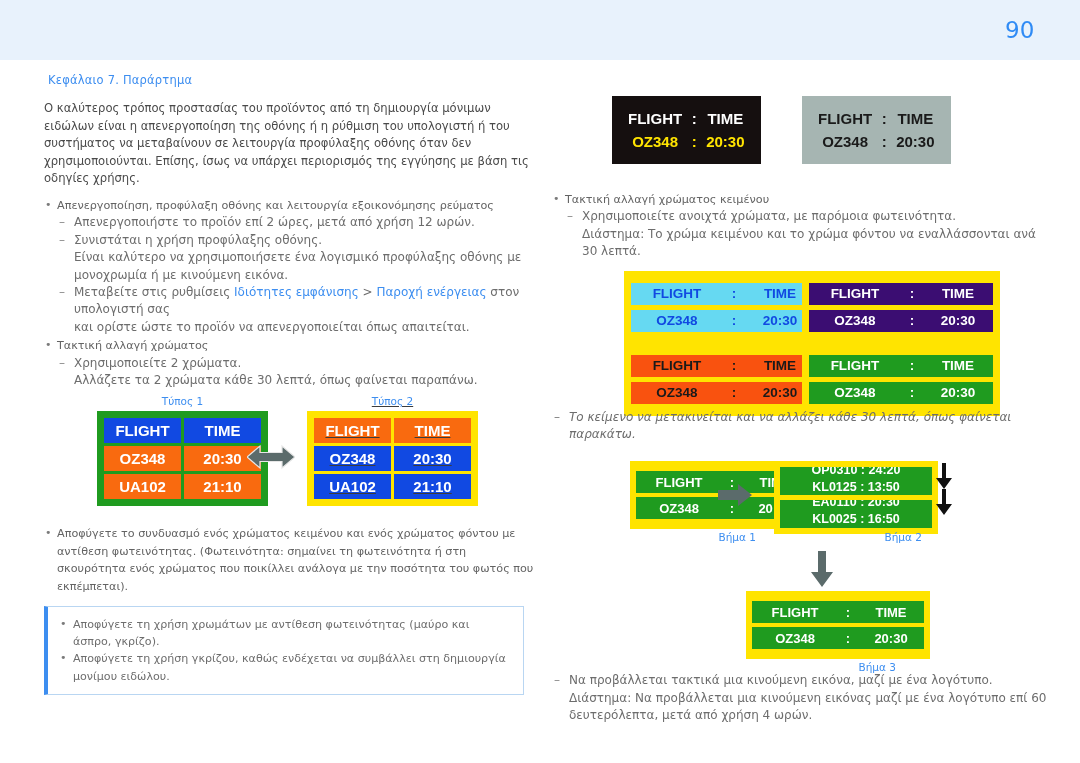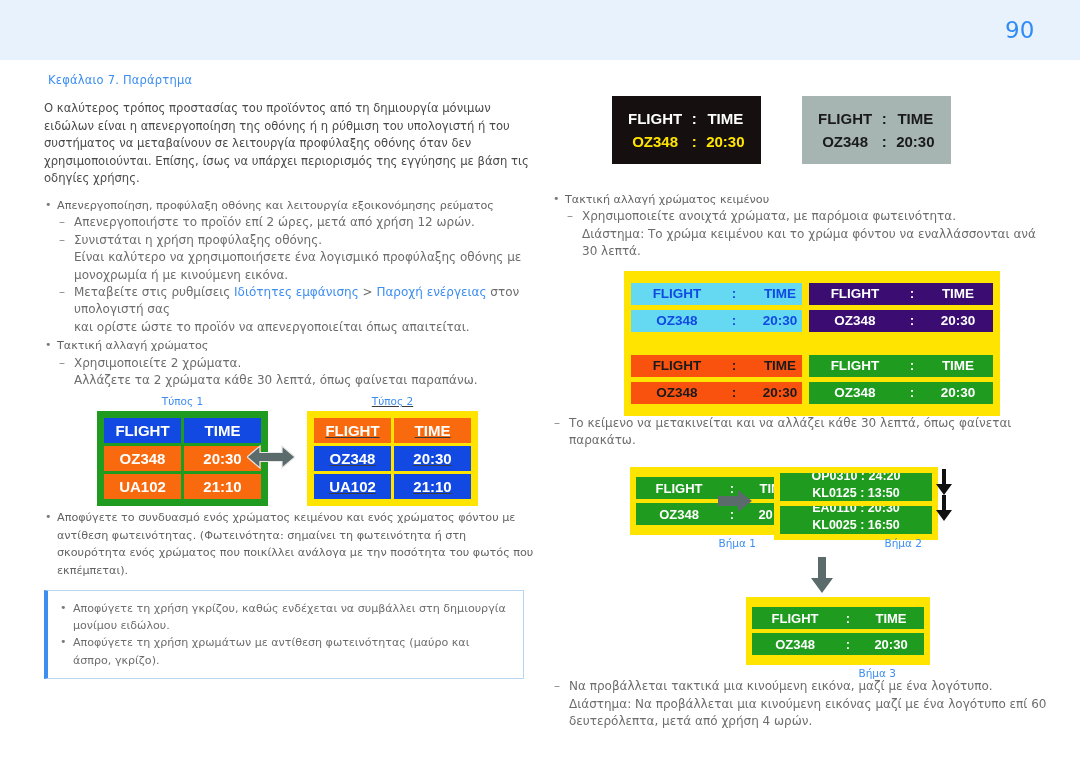--- a/index.html
+++ b/index.html
@@ -242,33 +242,33 @@
           <div class="board-row">
             <div class="board-cell" style="background:#1149e2;color:#fff;">UA102</div>
             <div class="board-cell" style="background:#1149e2;color:#fff;">21:10</div>
           </div>
         </div>
       </div>
     </div>
 
   </div>
 
-  <ul class="lvl1" style="margin-top:14px;">
+  <ul class="lvl1" style="margin-top:30px;">
     <li>
       <span>Αποφύγετε το συνδυασμό ενός χρώματος κειμένου και ενός χρώματος φόντου με αντίθεση φωτεινότητας. (Φωτεινότητα: σημαίνει τη φωτεινότητα ή στη σκουρότητα ενός χρώματος που ποικίλλει ανάλογα με την ποσότητα του φωτός που εκπέμπεται).</span>
     </li>
   </ul>
 
   <div id="callout">
     <ul>
       <li>
-        <span>Αποφύγετε τη χρήση γκρίζου, καθώς ενδέχεται να συμβάλλει στη δημιουργία μονίμου ειδώλου.</span>
+        <span>Αποφύγετε τη χρήση χρωμάτων με αντίθεση φωτεινότητας (μαύρο και άσπρο, γκρίζο).</span>
       </li>
       <li>
-        <span>Αποφύγετε τη χρήση χρωμάτων με αντίθεση φωτεινότητας (μαύρο και άσπρο, γκρίζο).</span>
+        <span>Αποφύγετε τη χρήση γκρίζου, καθώς ενδέχεται να συμβάλλει στη δημιουργία μονίμου ειδώλου.</span>
       </li>
     </ul>
   </div>
 
 </div>
 
 <div id="right-col">
 
   <div id="rt-pair">
     <div class="rt-board" id="rt-dark">
@@ -371,21 +371,21 @@
         <div class="board-row">
           <div class="board-cell cm-f" style="background:#1f9b1f;color:#fff;">OZ348</div>
           <div class="board-cell cm-c" style="background:#1f9b1f;color:#fff;">:</div>
           <div class="board-cell cm-t" style="background:#1f9b1f;color:#fff;">20:30</div>
         </div>
       </div>
     </div>
 
   </div>
 
-  <ul class="lvl2" style="margin-top:6px;">
+  <ul class="lvl2" style="font-style:italic;">
     <li>
       <span>Το κείμενο να μετακινείται και να αλλάζει κάθε 30 λεπτά, όπως φαίνεται παρακάτω.</span>
     </li>
   </ul>
 
   <div id="steps">
 
     <div class="step-frame" id="step1">
       <div class="board-grid step-inner">
         <div class="board-row">

